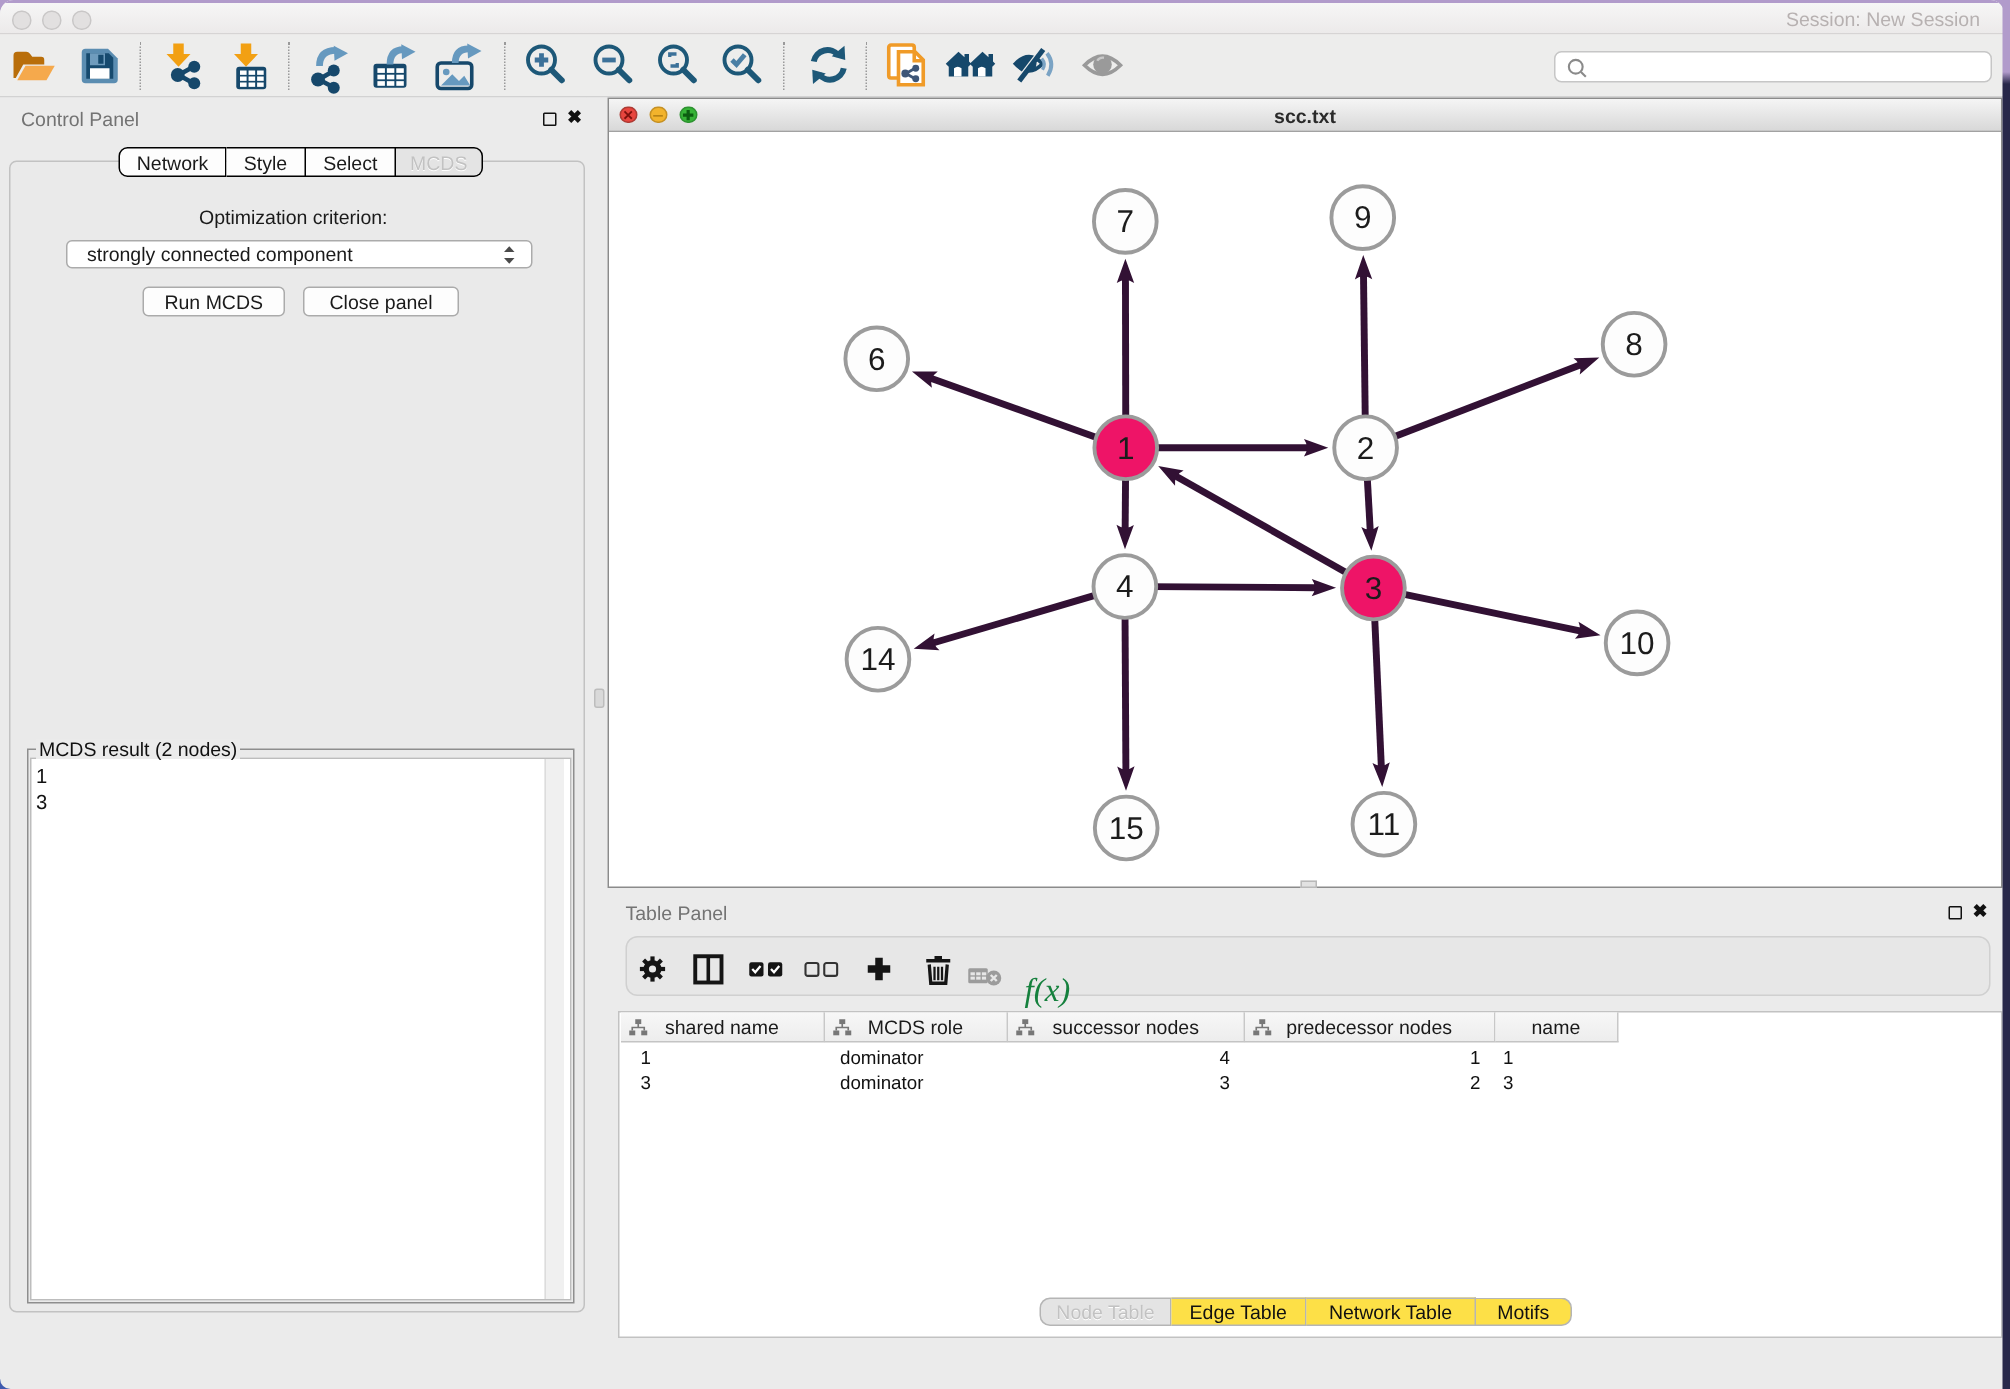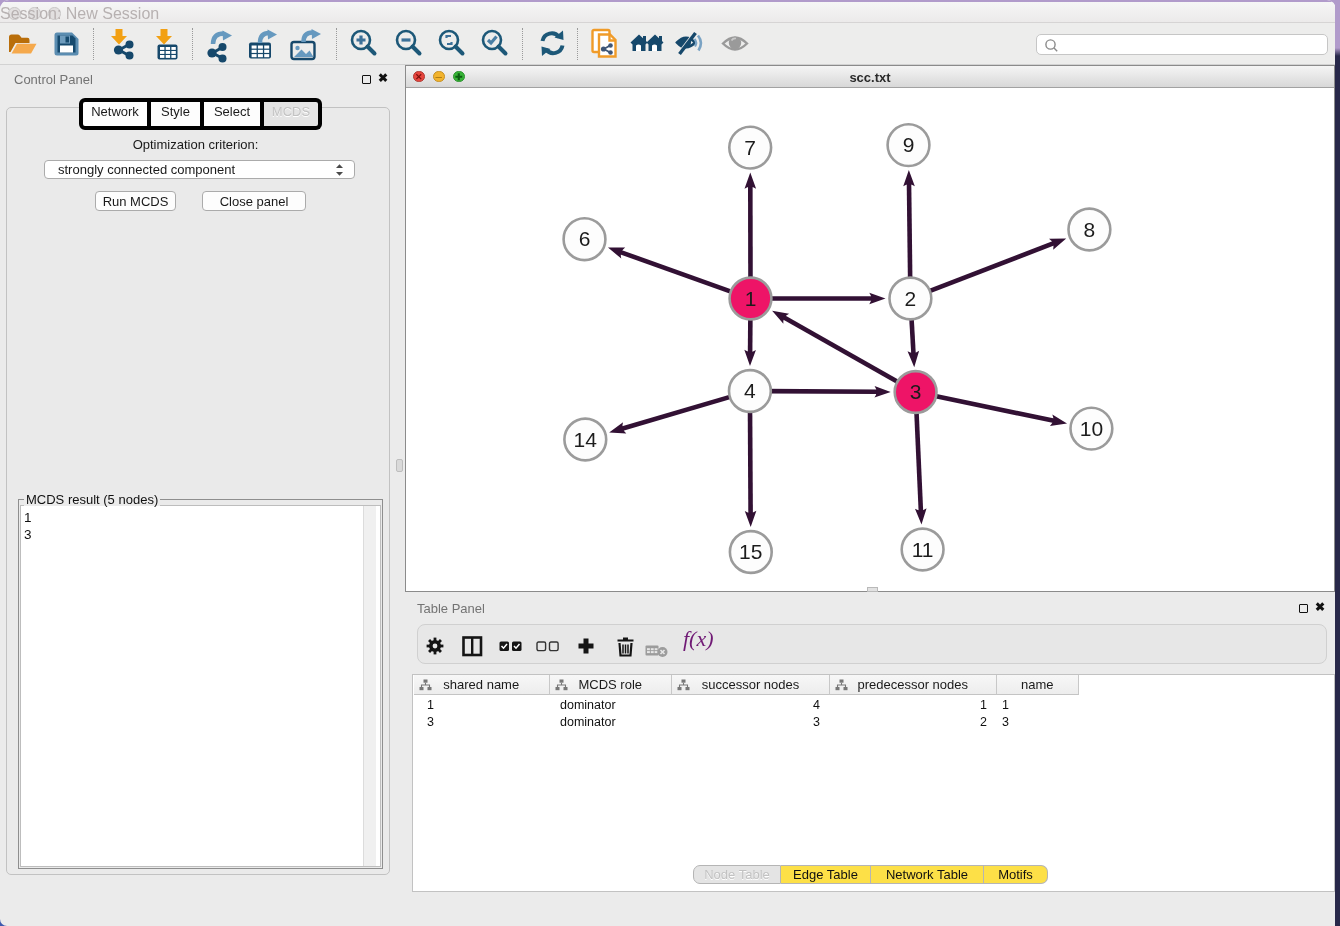--- a/index.html
+++ b/index.html
@@ -3,30 +3,30 @@
 *{margin:0;padding:0;box-sizing:border-box}
 html,body{width:1340px;height:926px;overflow:hidden;background:#fff;font-family:"Liberation Sans",sans-serif}
 .abs{position:absolute}
 #stage{position:relative;width:1340px;height:926px}
 #rightstrip{left:1335px;top:0;width:5px;height:926px;z-index:2;background:linear-gradient(#b19bcb 0px,#b19bcb 48px,#28284a 56px,#28284a 100%)}
 #blc{left:0;top:918px;width:9px;height:8px;background:#3f5aae;z-index:0}
 #win{left:0;top:0;width:1336px;height:926px;border-radius:9px 9px 0 7px;overflow:hidden;background:#ebebeb;z-index:1}
 #titlebar{left:0;top:0;width:1336px;height:23px;background:linear-gradient(#f7f7f7,#eceaea);border-bottom:1px solid #d6d4d4;border-radius:9px 9px 0 0}
 #purpletop{left:0;top:0;width:1340px;height:2px;background:#b19bcb}
 .tl{top:7px;width:12.5px;height:12.5px;border-radius:50%;background:#e2e0e0;border:1px solid #c9c7c7}
-#wtitle{left:0;top:5px;width:1320px;text-align:left;font-size:16px;color:#b7b1b1}
+#wtitle{left:0;top:5px;width:1320px;text-align:right;font-size:13px;color:#b7b1b1}
 #toolbar{left:0;top:23px;width:1336px;height:42px;background:#ededec;border-bottom:1px solid #d2d2d2}
 .sep{top:5px;width:1px;height:32px;border-left:1px dotted #9a9a9a}
 #search{left:1036px;top:10.5px;width:292px;height:21px;background:#fff;border:1px solid #c6c6c6;border-radius:5px}
 #lpanel{left:0;top:65px;width:391px;height:826px;background:#ebebeb}
 .ptitle{font-size:13px;color:#737373}
 .flbox{width:9px;height:9px;border:1.6px solid #111;border-radius:1px}
 .xmark{font-size:12px;color:#111;font-weight:bold}
 #tabc{left:6px;top:42px;width:384px;height:768px;border:1px solid #c2c2c2;border-radius:5px;background:#eaeaea}
-.tab{top:33px;height:32px;border:4px solid #000000;background:#fdfdfd;font-size:13px;color:#1a1a1a;text-align:center;line-height:19px}
+.tab{top:33px;height:20px;border:1px solid #000000;background:#fdfdfd;font-size:13px;color:#1a1a1a;text-align:center;line-height:19px}
 #optlab{left:0;top:72px;width:391px;text-align:center;font-size:13px;color:#1a1a1a}
 #dropdown{left:44px;top:95px;width:311px;height:19px;background:#fff;border:1px solid #ababab;border-radius:4px;font-size:13px;color:#1a1a1a;line-height:18px;padding-left:13px}
 .btn{top:126px;height:20px;background:#fdfdfd;border:1px solid #ababab;border-radius:4px;font-size:13px;color:#1a1a1a;text-align:center;line-height:19px}
 #fieldset{left:18px;top:434px;width:365px;height:370px;border:1px solid #8e8e8e}
 #fslegend{left:24px;top:428px;height:13px;background:#ebebeb;padding:0 2px;font-size:13px;color:#111;line-height:13px}
 #fsinner{left:20px;top:440px;width:361px;height:362px;background:#fff;border:1px solid #bdbdbd}
 #fsscroll{left:363px;top:441px;width:13px;height:360px;background:#f0f0f0;border-left:1px solid #dcdcdc}
 #fstext{left:24px;top:445px;font-size:13.5px;color:#111;line-height:16.5px}
 #lsplit{left:391px;top:65px;width:15px;height:826px;background:#ebebeb}
 #lhandle{left:396px;top:459px;width:7px;height:13px;background:#d9d9d9;border:1px solid #bdbdbd;border-radius:2px}
@@ -206,26 +206,26 @@
     <div class="abs tab" style="left:151px;width:53px;border-left:none">Style</div>
     <div class="abs tab" style="left:204px;width:60px;border-left:none">Select</div>
     <div class="abs tab tabsel" style="left:264px;width:58px;border-left:none;border-radius:0 6px 6px 0">MCDS</div>
     <div class="abs" id="dropdown">strongly connected component
       <svg width="12" height="14" style="right:8px;top:2px;position:absolute">
             <path d="M2 5 L5.5 1.2 L9 5 Z" fill="#4a4a4a"></path>
             <path d="M2 9 L5.5 12.8 L9 9 Z" fill="#4a4a4a"></path>
           </svg>
     </div>
     <div class="abs" id="optlab">Optimization criterion:</div>
-    <div class="abs btn" style="left:95px;width:81px">Run MCDS</div>
+    <div class="abs btn" style="left:95px;width:95px">Run MCDS</div>
     <div class="abs btn" style="left:202px;width:104px">Close panel</div>
     <div class="abs" id="fieldset"></div>
     <div class="abs" id="fsinner"></div>
     <div class="abs" id="fsscroll"></div>
-    <div class="abs" id="fslegend">MCDS result (5 nodes)</div>
+    <div class="abs" id="fslegend">MCDS result (2 nodes)</div>
     <div class="abs" id="fstext">1<br>3</div>
   </div>
   <div class="abs" id="lsplit"></div>
   <div class="abs" id="lhandle"></div>
   <div class="abs" id="iwin">
     <div class="abs" id="ititle">
       <div class="abs itl" style="left:7px;background:#e8453e;border:1px solid #ad3a33;color:#7c100c">✕</div>
       <div class="abs itl" style="left:27px;background:#f2b32c;border:1px solid #c59023;color:#8f6207">─</div>
       <div class="abs itl" style="left:47px;background:#37b437;border:1px solid #2d9230;color:#0c5d11">✚</div>
       <div class="abs" id="iname">scc.txt</div>
@@ -325,21 +325,21 @@
             <rect x="0.5" y="1.5" width="13" height="10" rx="1" fill="#9c9c9c"></rect>
             <rect x="2.0" y="4.2" width="2.9" height="2" fill="#e7e7e7"></rect>
             <rect x="5.8" y="4.2" width="2.9" height="2" fill="#e7e7e7"></rect>
             <rect x="9.6" y="4.2" width="2.9" height="2" fill="#e7e7e7"></rect>
             <rect x="2.0" y="7.1" width="2.9" height="2" fill="#e7e7e7"></rect>
             <rect x="5.8" y="7.1" width="2.9" height="2" fill="#e7e7e7"></rect>
             <rect x="9.6" y="7.1" width="2.9" height="2" fill="#e7e7e7"></rect>
             <circle cx="17.5" cy="8" r="5" fill="#9c9c9c"></circle>
             <path d="M15.5 6 L19.5 10 M19.5 6 L15.5 10" stroke="#e7e7e7" stroke-width="1.6"></path>
           </svg>
-<div class="abs" style="left:265px;top:1px;font-family:'Liberation Serif',serif;font-style:italic;font-size:22px;color:#701a75">f(x)</div>
+<div class="abs" style="left:265px;top:22px;font-family:'Liberation Serif',serif;font-style:italic;font-size:22px;color:#15803d">f(x)</div>
         </div>
     <div class="abs" id="thead">
       <div class="abs hcell" style="left:1.0px;width:135.5px"><svg width="13" height="12" style="position:absolute;left:5px;top:4px">
               <rect x="4.5" y="0.5" width="4" height="3.2" fill="#777"></rect>
               <rect x="0.5" y="8" width="4" height="3.2" fill="#777"></rect>
               <rect x="8.5" y="8" width="4" height="3.2" fill="#777"></rect>
               <path d="M6.5 3.7 L6.5 6 M2.5 8 L2.5 6 L10.5 6 L10.5 8" fill="none" stroke="#777" stroke-width="1.1"></path>
             </svg>shared name</div>
 <div class="abs hcell" style="left:136.5px;width:122.5px"><svg width="13" height="12" style="position:absolute;left:5px;top:4px">
               <rect x="4.5" y="0.5" width="4" height="3.2" fill="#777"></rect>

